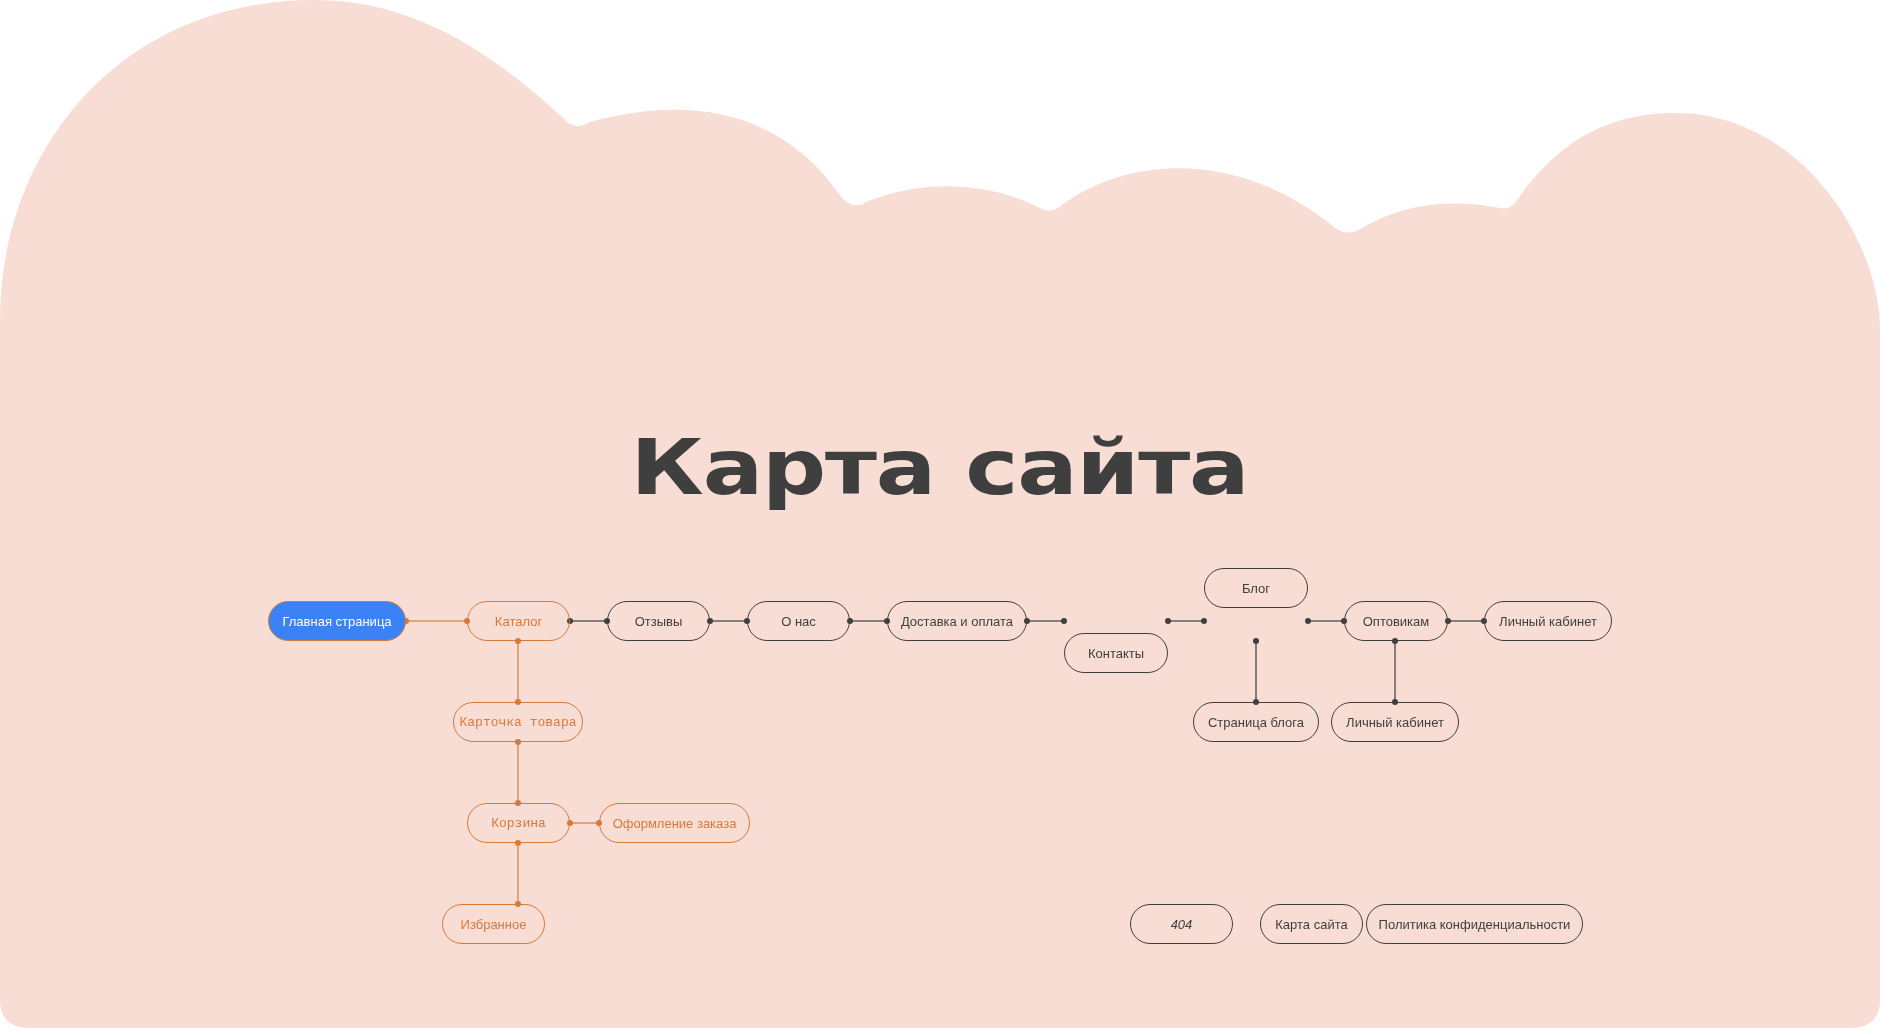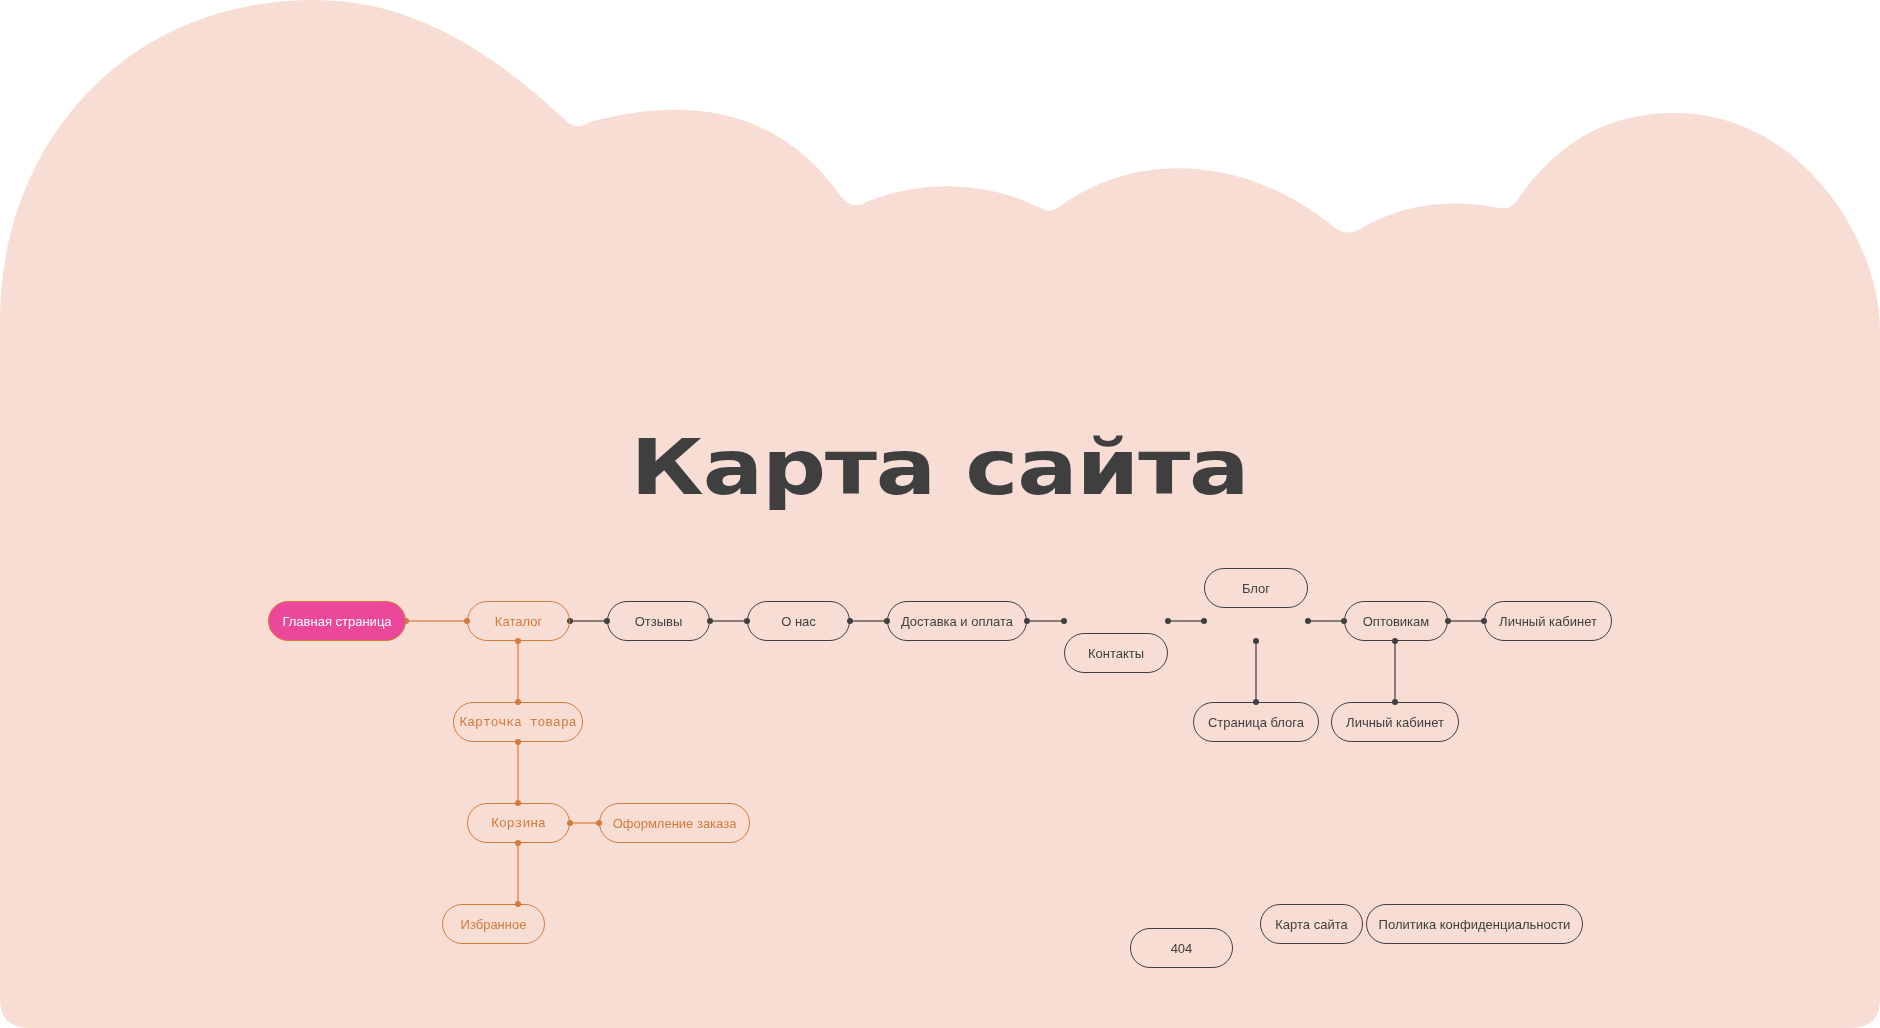--- a/index.html
+++ b/index.html
@@ -18,21 +18,21 @@
   }
   #links { position:absolute; left:0; top:0; width:1880px; height:1028px; pointer-events:none; }
   .pill {
     position:absolute; height:40px; box-sizing:border-box;
     border-radius:20px; display:flex; align-items:center; justify-content:center;
     font-size:13px; white-space:nowrap; cursor:pointer;
     background:transparent;
   }
   .pill.dark { border:1.3px solid #3f3f3f; color:#3f3f3f; }
   .pill.orange { border:1.3px solid #d67a3c; color:#d67a3c; }
-  .pill.filled { background:#ec4899; border:1.3px solid #d67a3c; color:#ffffff; }
+  .pill.filled { background:#3b82f6; border:1.3px solid #d67a3c; color:#ffffff; }
 </style>
 </head>
 <body>
 
 <svg id="cloud" viewBox="0 0 1880 1028" xmlns="http://www.w3.org/2000/svg">
   <path fill="#f8ddd4" d="
     M 0 1000
     L 0 320
     C 0 150 120 0 315 0
     C 420 0 500 60 563 118
@@ -119,15 +119,15 @@
 <div class="pill dark" style="left:1484px;top:601px;width:128px;">Личный кабинет</div>
 
 <div class="pill orange" style="left:453px;top:702px;width:130px;font-family:Liberation Mono, monospace;">Карточка товара</div>
 <div class="pill orange" style="left:467px;top:803px;width:103px;font-family:Liberation Mono, monospace;">Корзина</div>
 <div class="pill orange" style="left:599px;top:803px;width:151px;">Оформление заказа</div>
 <div class="pill orange" style="left:442px;top:904px;width:103px;">Избранное</div>
 
 <div class="pill dark" style="left:1193px;top:702px;width:126px;">Страница блога</div>
 <div class="pill dark" style="left:1331px;top:702px;width:128px;">Личный кабинет</div>
 
-<div class="pill dark" style="left:1130px;top:928px;width:103px;">404</div>
+<div class="pill dark" style="left:1130px;top:904px;width:103px;font-style:italic;">404</div>
 <div class="pill dark" style="left:1260px;top:904px;width:103px;">Карта сайта</div>
 <div class="pill dark" style="left:1366px;top:904px;width:217px;">Политика конфиденциальности</div>
 
 </body></html>

